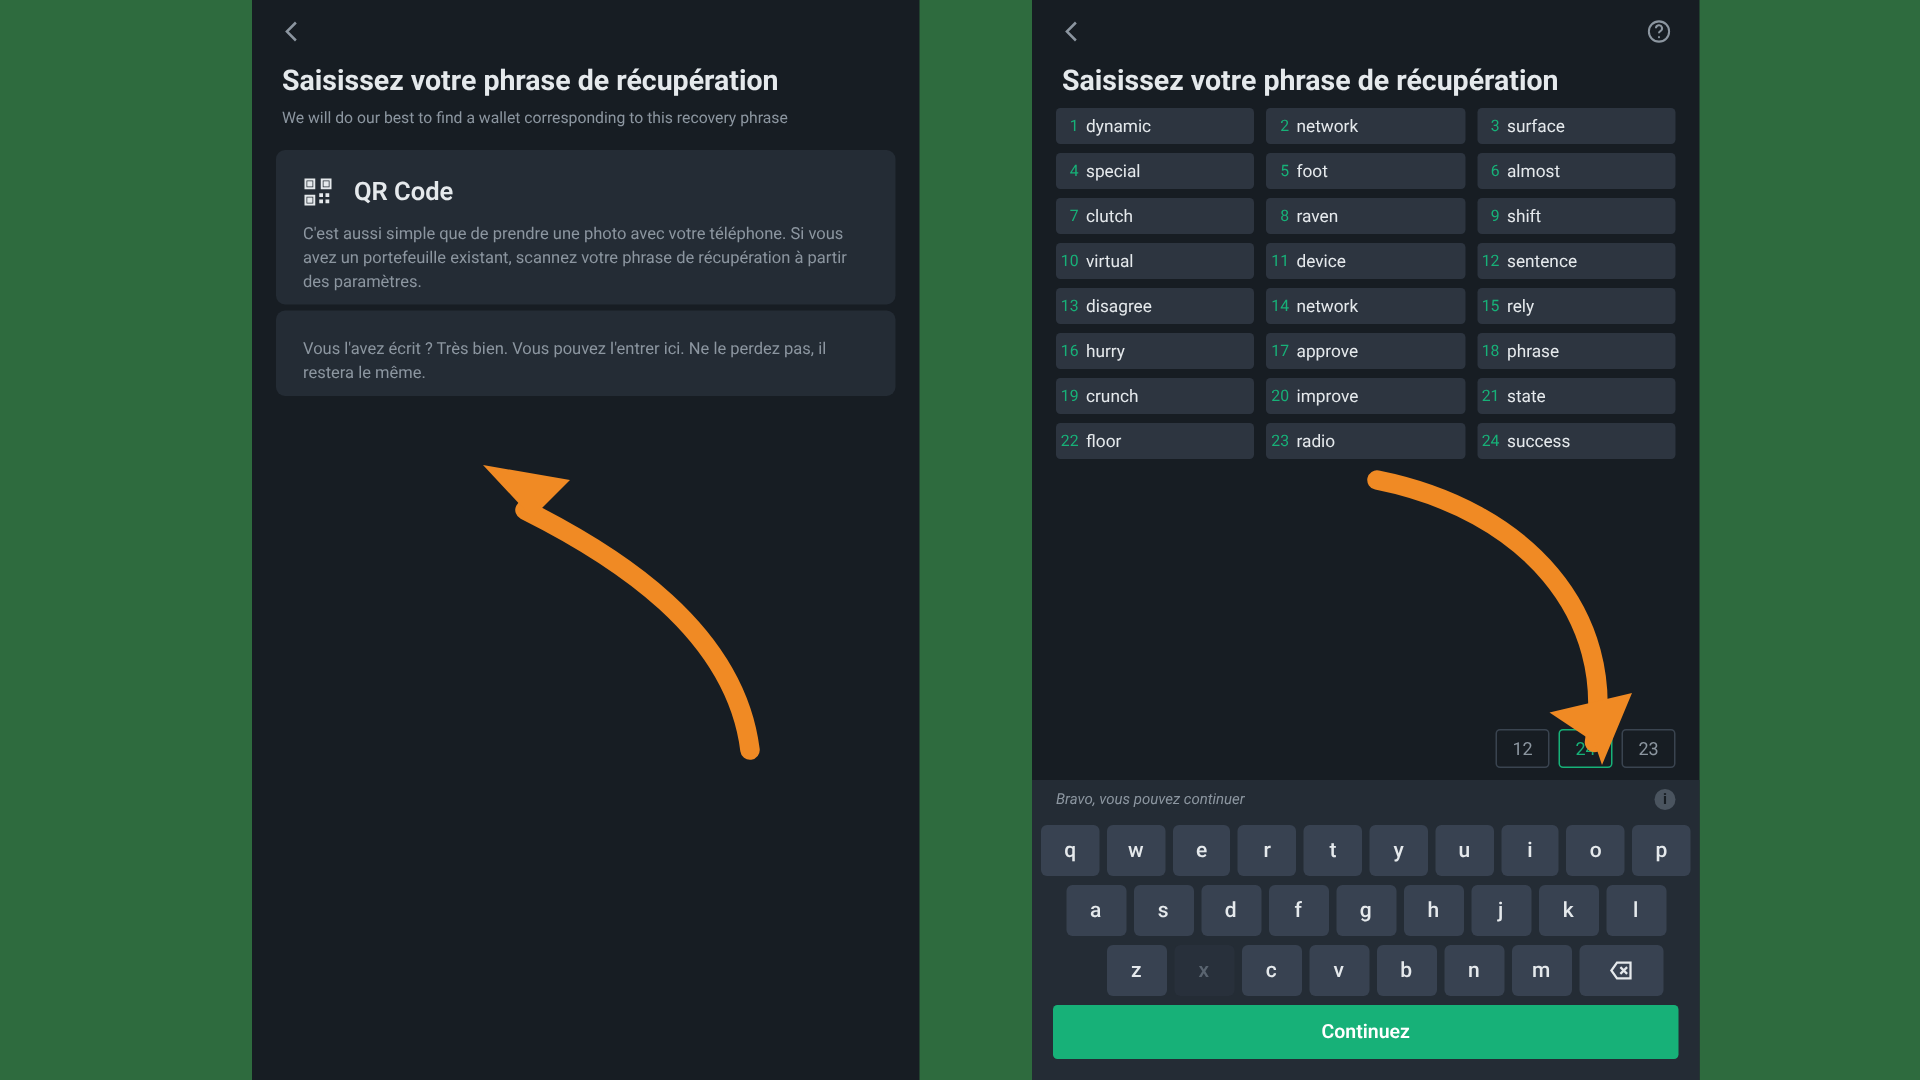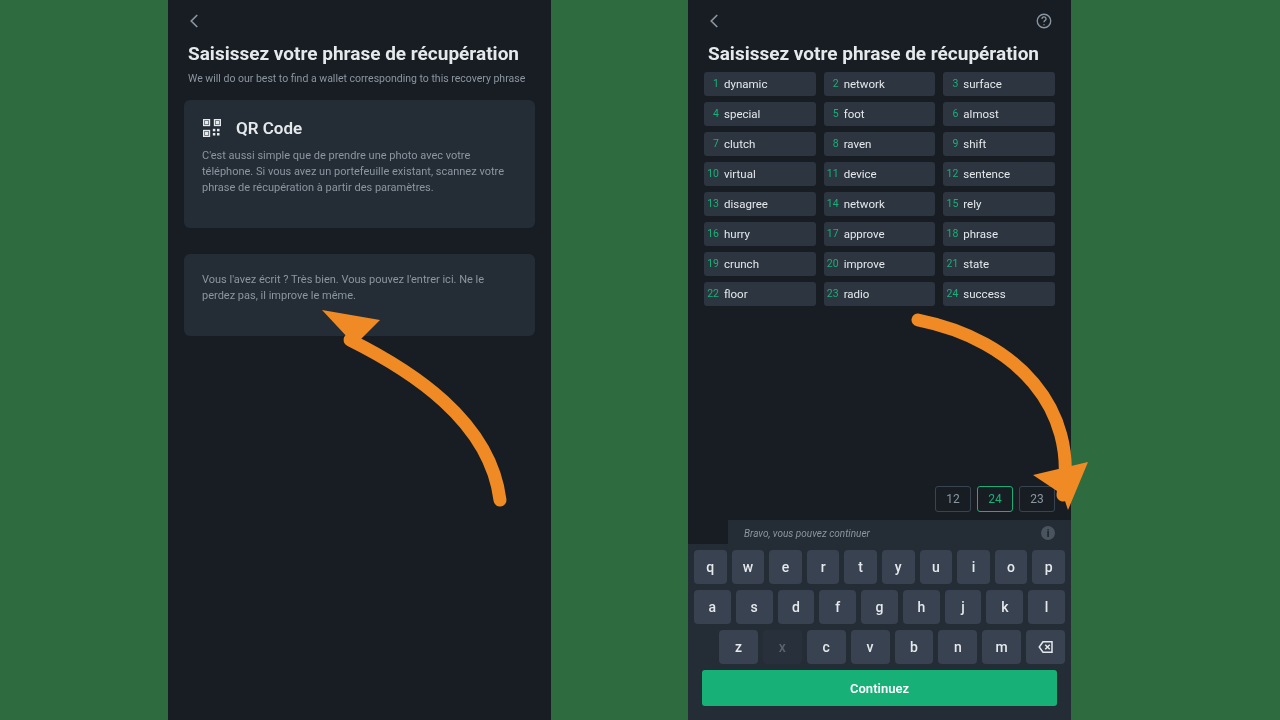--- a/index.html
+++ b/index.html
@@ -10,52 +10,52 @@
     --txt:#e5e9ec;
     --txt-dim:#8c96a0;
     --accent:#17b178;
     --green-btn:#17b178;
     --orange:#f08a24;
     --kbd-bg:#384251;
     --kbd-bg2:#28303b;
   }
   *{box-sizing:border-box;font-family:-apple-system,BlinkMacSystemFont,"Segoe UI",Roboto,Arial,sans-serif;}
   body{margin:0;width:1280px;height:720px;background:var(--bg-outer);overflow:hidden;position:relative;}
-  .phone{position:absolute;top:0;height:720px;width:383px;background:var(--bg-phone);color:var(--txt);display:flex;flex-direction:column;}
+  .phone{position:absolute;top:0;height:720px;width:445px;background:var(--bg-phone);color:var(--txt);display:flex;flex-direction:column;}
   .phone.left{left:168px;}
   .phone.right{left:688px;}
 
   .topbar{display:flex;align-items:center;justify-content:space-between;padding:10px 16px 4px;}
   .back{width:22px;height:22px;display:flex;align-items:center;justify-content:center;}
   .back svg{width:18px;height:18px;stroke:var(--txt-dim);stroke-width:2.2;fill:none;}
   .help{width:22px;height:22px;display:flex;align-items:center;justify-content:center;}
   .help svg{width:18px;height:18px;stroke:var(--txt-dim);stroke-width:1.8;fill:none;}
 
   h1.title{font-size:19px;font-weight:700;margin:6px 20px 6px;line-height:1.25;}
   .sub{font-size:10.5px;color:var(--txt-dim);margin:0 20px 14px;line-height:1.35;}
 
-  .card{background:var(--bg-card);border-radius:6px;margin:0 16px 26px;padding:18px 18px 32px;}
+  .card{background:var(--bg-card);border-radius:6px;margin:0 16px 4px;padding:18px 18px 7px;}
   .card .hrow{display:flex;align-items:center;gap:14px;margin-bottom:10px;}
   .card .hrow svg{width:20px;height:20px;}
   .card .ctitle{font-size:17px;font-weight:600;color:var(--txt);}
   .card .cdesc{font-size:11px;color:var(--txt-dim);line-height:1.45;}
 
   
   .wgrid{display:grid;grid-template-columns:repeat(3,1fr);gap:6px 8px;padding:0 16px;}
   .wcell{background:var(--bg-word);border-radius:3px;display:flex;align-items:center;height:24px;font-size:11.5px;overflow:hidden;}
   .wcell .num{width:20px;text-align:right;padding-right:5px;color:var(--accent);font-size:10.5px;}
   .wcell .wd{color:var(--txt);}
 
   
   .wc-row{display:flex;gap:6px;justify-content:flex-end;padding:0 16px;margin-top:auto;margin-bottom:8px;}
   .wc{width:36px;height:26px;border:1px solid #3a4450;border-radius:3px;display:flex;align-items:center;justify-content:center;font-size:12px;color:var(--txt-dim);}
   .wc.active{border-color:var(--accent);color:var(--accent);}
 
   
-  .hint-row{display:flex;align-items:center;justify-content:space-between;padding:6px 16px 4px;background:var(--bg-card);margin-left:40px;}
+  .hint-row{display:flex;align-items:center;justify-content:space-between;padding:6px 16px 4px;background:var(--bg-card);}
   .hint{font-size:10px;font-style:italic;color:var(--txt-dim);}
   .info-ic{width:14px;height:14px;border-radius:50%;background:#4a545f;color:var(--bg-phone);font-size:10px;display:flex;align-items:center;justify-content:center;font-weight:700;}
 
   
   .kbd{background:var(--bg-card);padding:6px 6px;}
   .krow{display:flex;gap:5px;justify-content:center;margin-bottom:6px;}
   .key{flex:1;max-width:40px;height:34px;background:var(--kbd-bg);border-radius:4px;display:flex;align-items:center;justify-content:center;color:var(--txt);font-size:14px;font-weight:500;}
   .key.dim{background:var(--kbd-bg2);color:#5a6470;}
   .key.wide{max-width:56px;}
   .key svg{width:18px;height:18px;stroke:var(--txt);stroke-width:2;fill:none;}
@@ -100,21 +100,21 @@
           <rect x="13" y="18" width="3" height="3" fill="#e5e9ec" stroke="none"></rect>
           <rect x="18" y="18" width="3" height="3" fill="#e5e9ec" stroke="none"></rect>
         </g>
       </svg>
       <div class="ctitle">QR Code</div>
     </div>
     <div class="cdesc">C'est aussi simple que de prendre une photo avec votre téléphone. Si vous avez un portefeuille existant, scannez votre phrase de récupération à partir des paramètres.</div>
   </div>
 
   <div class="card">
-    <div class="cdesc">Vous l'avez écrit ? Très bien. Vous pouvez l'entrer ici. Ne le perdez pas, il improve le même.</div>
+    <div class="cdesc">Vous l'avez écrit ? Très bien. Vous pouvez l'entrer ici. Ne le perdez pas, il restera le même.</div>
   </div>
 </div>
 
 <div class="phone right">
   <div class="topbar">
     <div class="back">
       <svg viewBox="0 0 24 24">
           <path d="M15 4 L7 12 L15 20"></path>
         </svg>
     </div>

